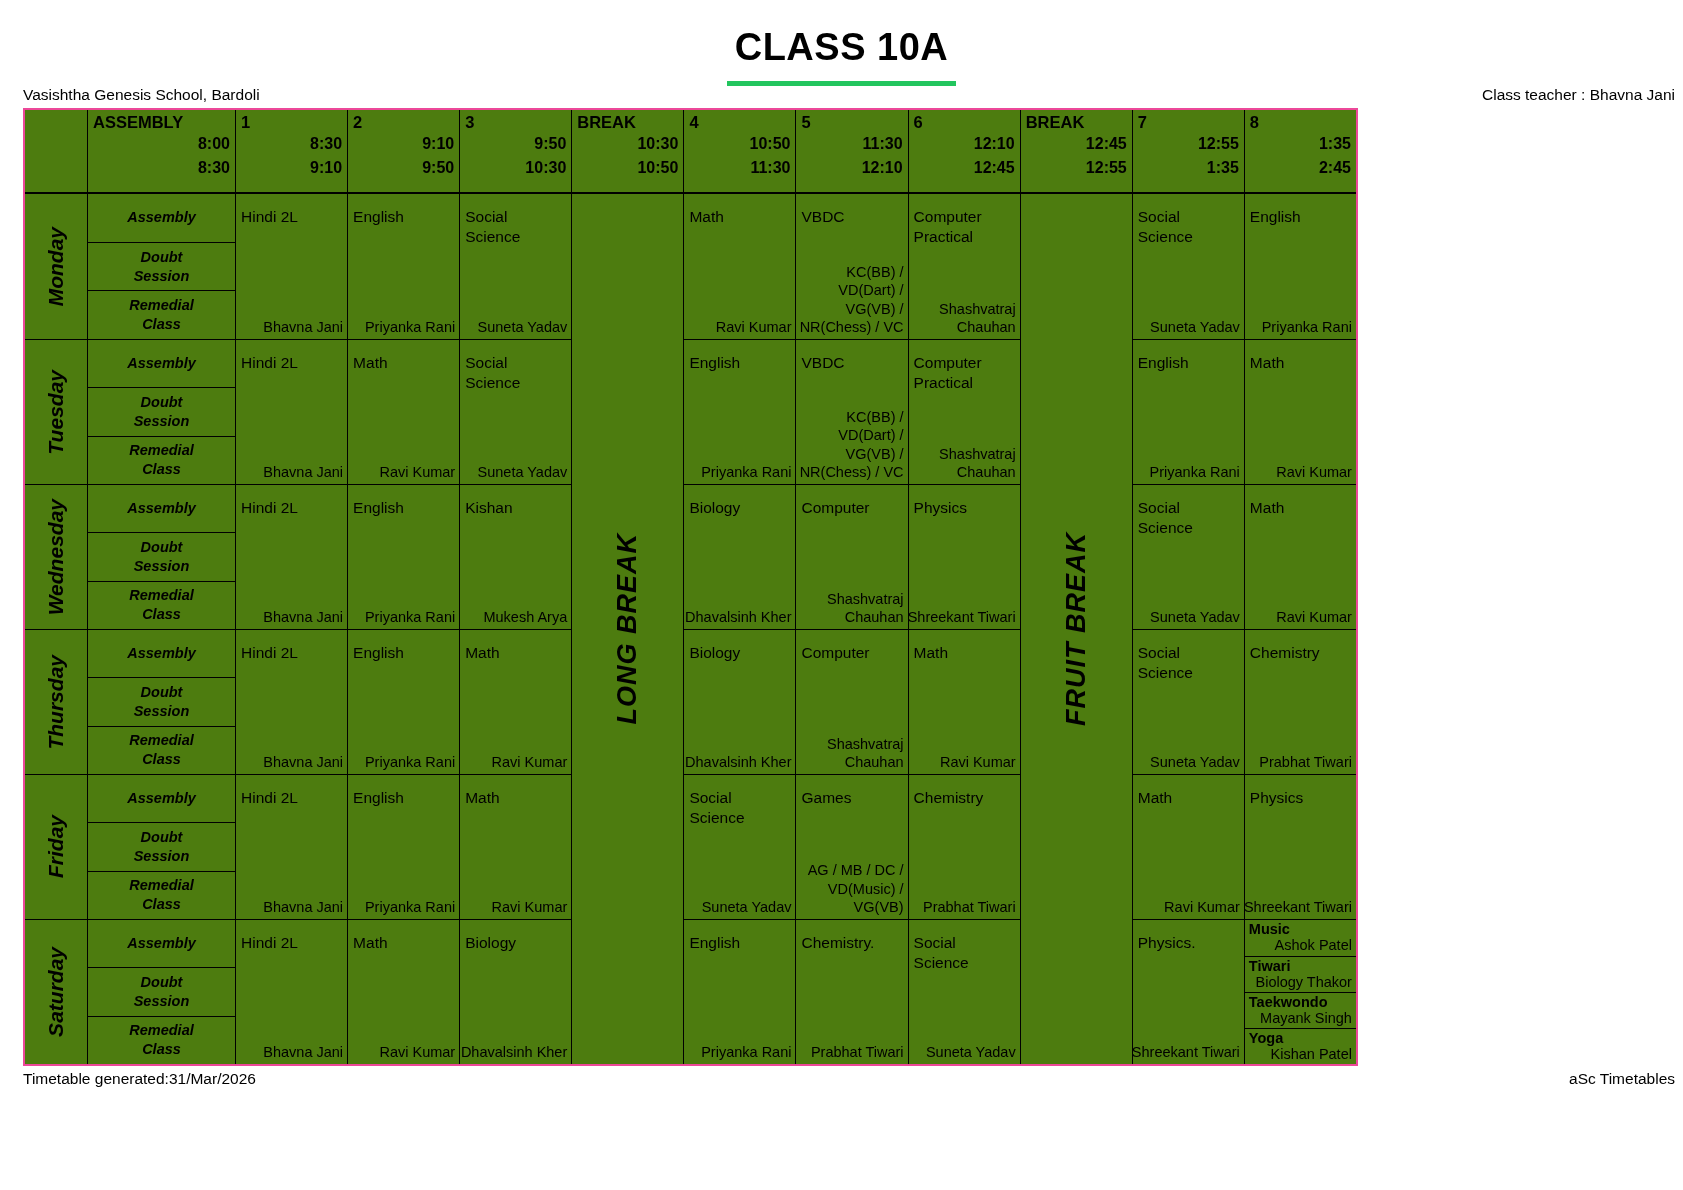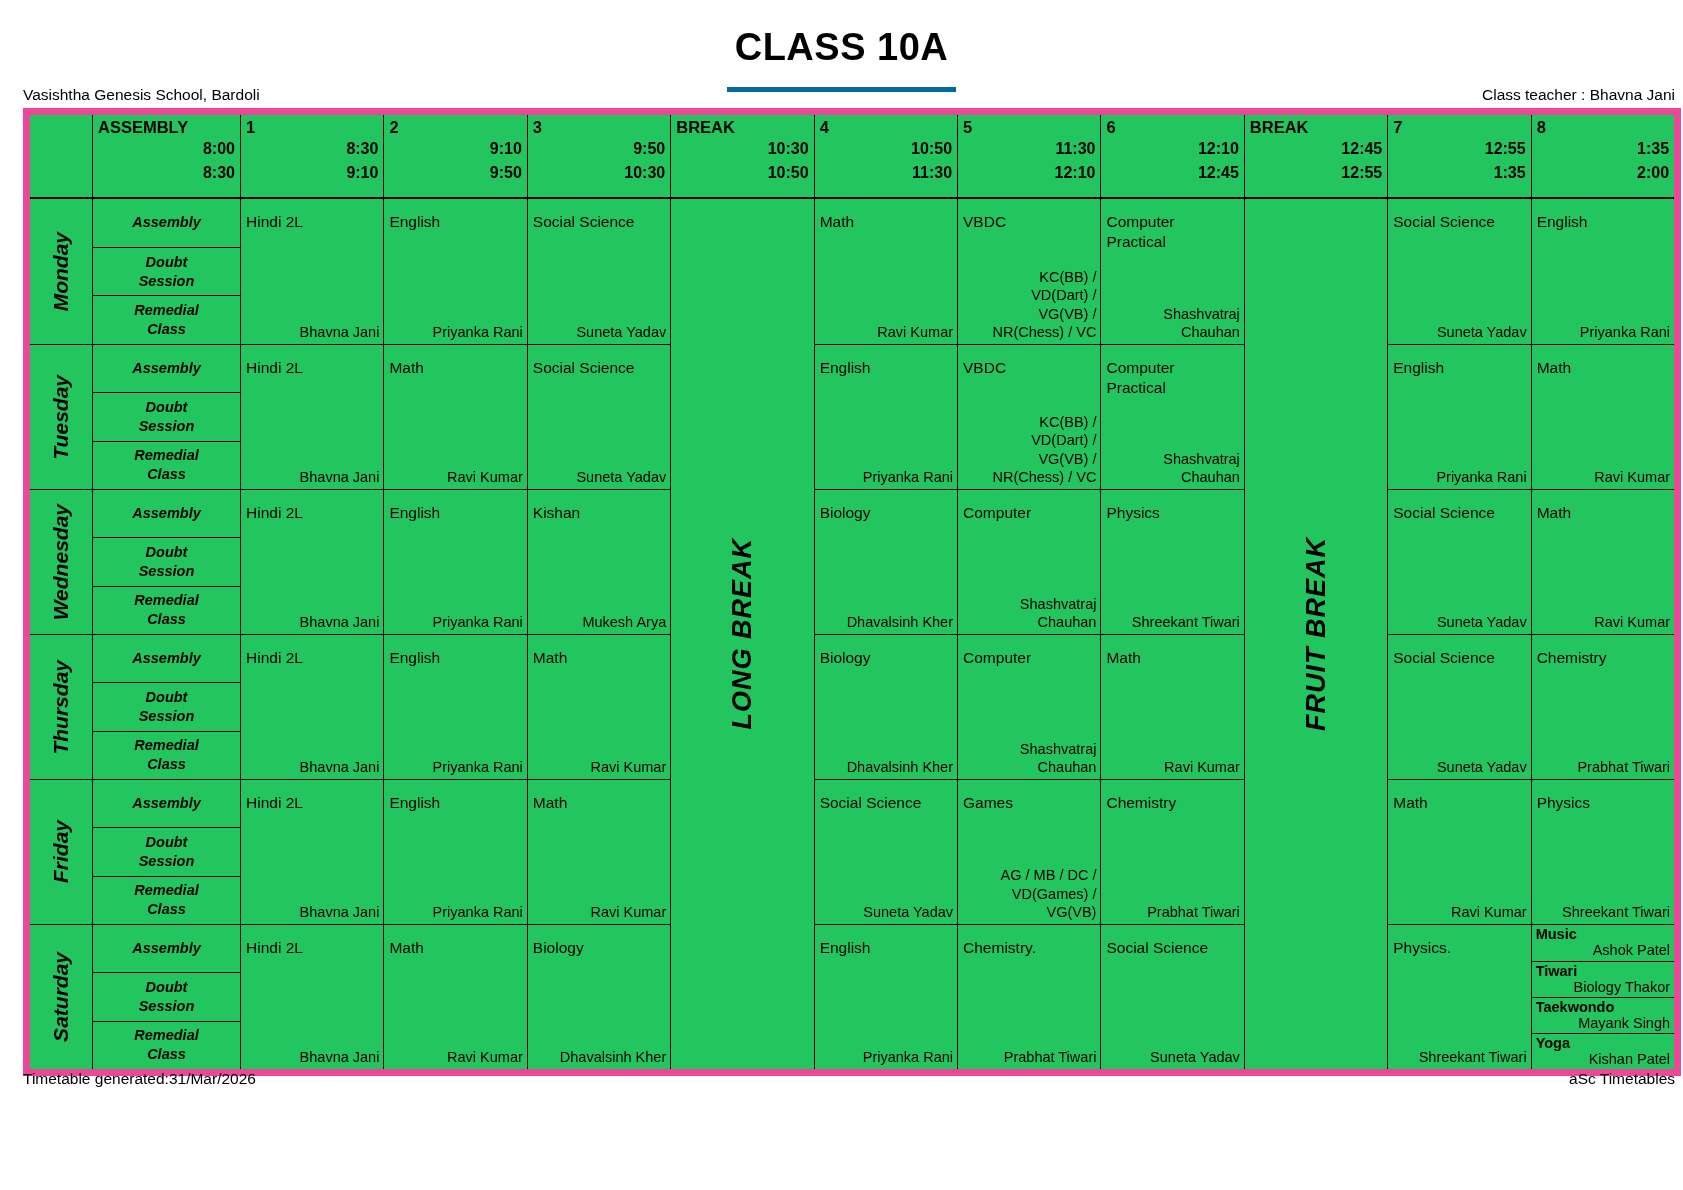--- a/index.html
+++ b/index.html
@@ -1,27 +1,27 @@
 <!DOCTYPE html>
 <html><head>
 <meta charset="utf-8">
 <style>
   html,body{margin:0;padding:0;background:#fff;color:#000;
     font-family:"Liberation Sans","DejaVu Sans",sans-serif;}
   .page{position:relative;width:1683px;height:1190px;background:#fff;overflow:hidden;}
 
   .title-wrap{position:absolute;top:26px;left:0;width:1683px;text-align:center;}
   .title-wrap span{display:inline-block;font-size:38px;font-weight:bold;letter-spacing:.5px;
-    border-bottom:5px solid #0369a1;padding:0 8px 18px 8px;}
+    border-bottom:5px solid #22c55e;padding:0 8px 12px 8px;}
 
   .meta{position:absolute;top:86px;left:23px;width:1652px;display:flex;
     justify-content:space-between;font-size:15.5px;}
 
-  .timetable{position:absolute;top:108px;left:23px;width:1658px;box-sizing:border-box;
-    border:7px solid #ec4899;background:#22c55e;}
+  .timetable{position:absolute;top:108px;left:23px;width:1335px;box-sizing:border-box;
+    border:2px solid #ec4899;background:#4d7c0f;}
 
   
   #thead{display:flex;height:82px;border-bottom:2px solid #000;}
   .hcell{box-sizing:border-box;padding-top:1px;overflow:hidden;}
   .hcell:not(:first-child){border-left:1px solid #000;}
   .hlabel{font-weight:bold;font-size:16.5px;padding:2px 0 0 5px;white-space:nowrap;}
   .htime{font-weight:bold;font-size:16px;text-align:right;padding-right:5px;line-height:24px;}
 
   
   #tbody{display:flex;height:870px;}
@@ -120,21 +120,21 @@
           <div class="htime">12:55</div>
         </div>
         <div class="hcell per-w">
           <div class="hlabel">7</div>
           <div class="htime">12:55</div>
           <div class="htime">1:35</div>
         </div>
         <div class="hcell per-w">
           <div class="hlabel">8</div>
           <div class="htime">1:35</div>
-          <div class="htime">2:00</div>
+          <div class="htime">2:45</div>
         </div>
       </div>
     <div id="tbody">
         <div class="bcol day-w">
           <div class="day-cell">
             <span class="vtext day-name">Monday</span>
           </div>
           <div class="day-cell rowsep">
             <span class="vtext day-name">Tuesday</span>
           </div>
@@ -340,21 +340,21 @@
           <div class="cell rowsep">
             <div class="subject">Computer</div>
             <div class="teacher">Shashvatraj Chauhan</div>
           </div>
           <div class="cell rowsep">
             <div class="subject">Computer</div>
             <div class="teacher">Shashvatraj Chauhan</div>
           </div>
           <div class="cell rowsep">
             <div class="subject">Games</div>
-            <div class="teacher">AG / MB / DC / VD(Games) / VG(VB)</div>
+            <div class="teacher">AG / MB / DC / VD(Music) / VG(VB)</div>
           </div>
           <div class="cell rowsep">
             <div class="subject">Chemistry.</div>
             <div class="teacher">Prabhat Tiwari</div>
           </div>
         </div>
         <div class="bcol per-w colsep">
           <div class="cell">
             <div class="subject">Computer Practical</div>
             <div class="teacher">Shashvatraj Chauhan</div>

